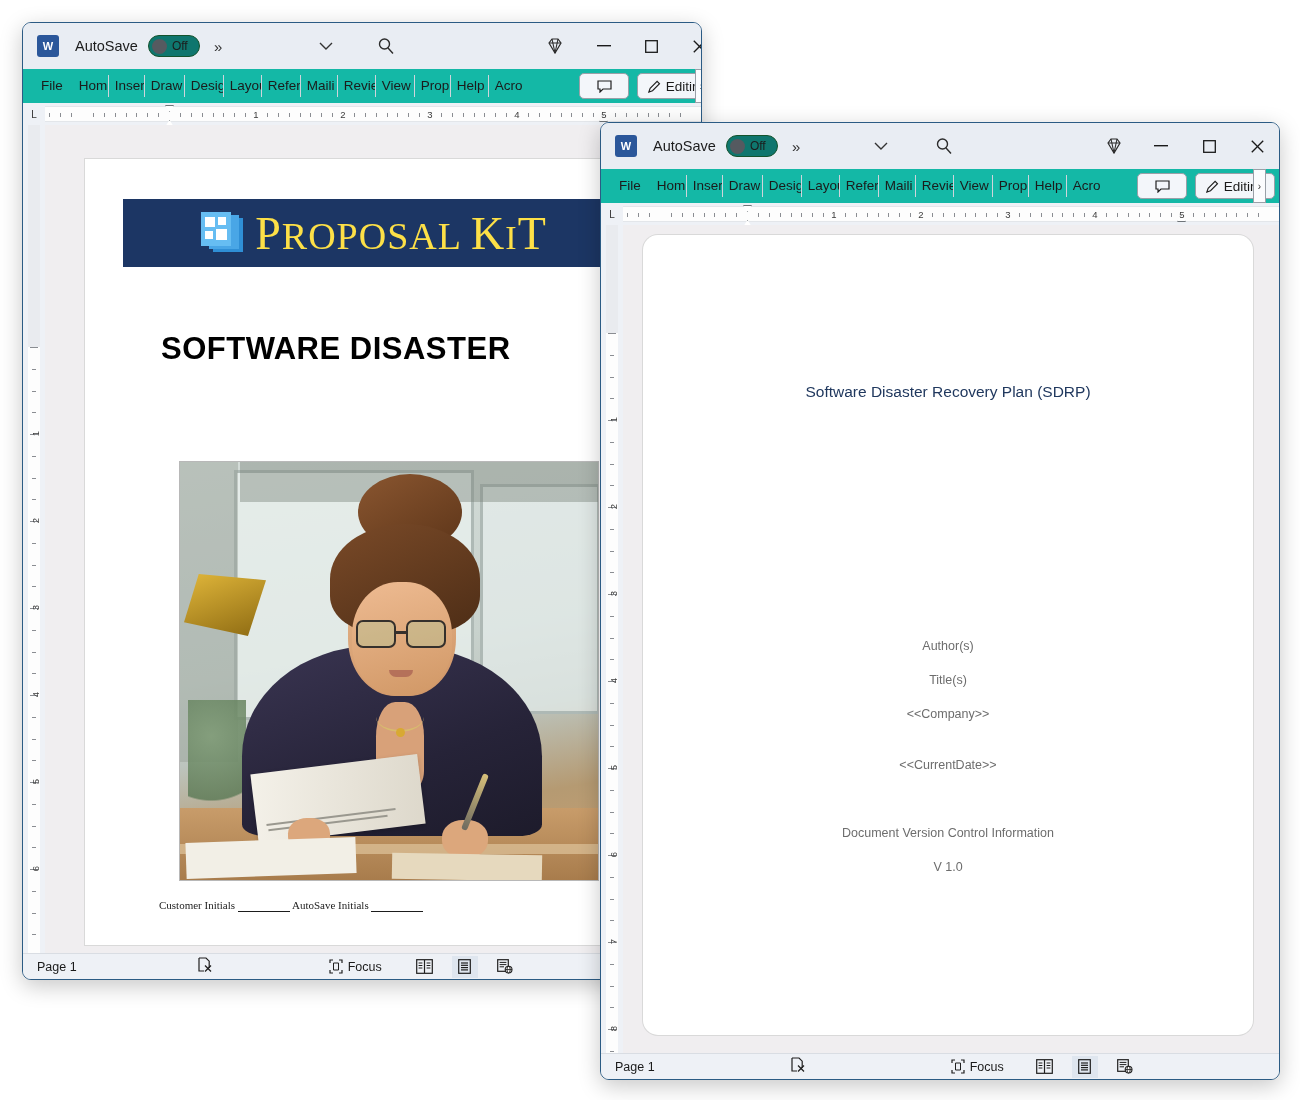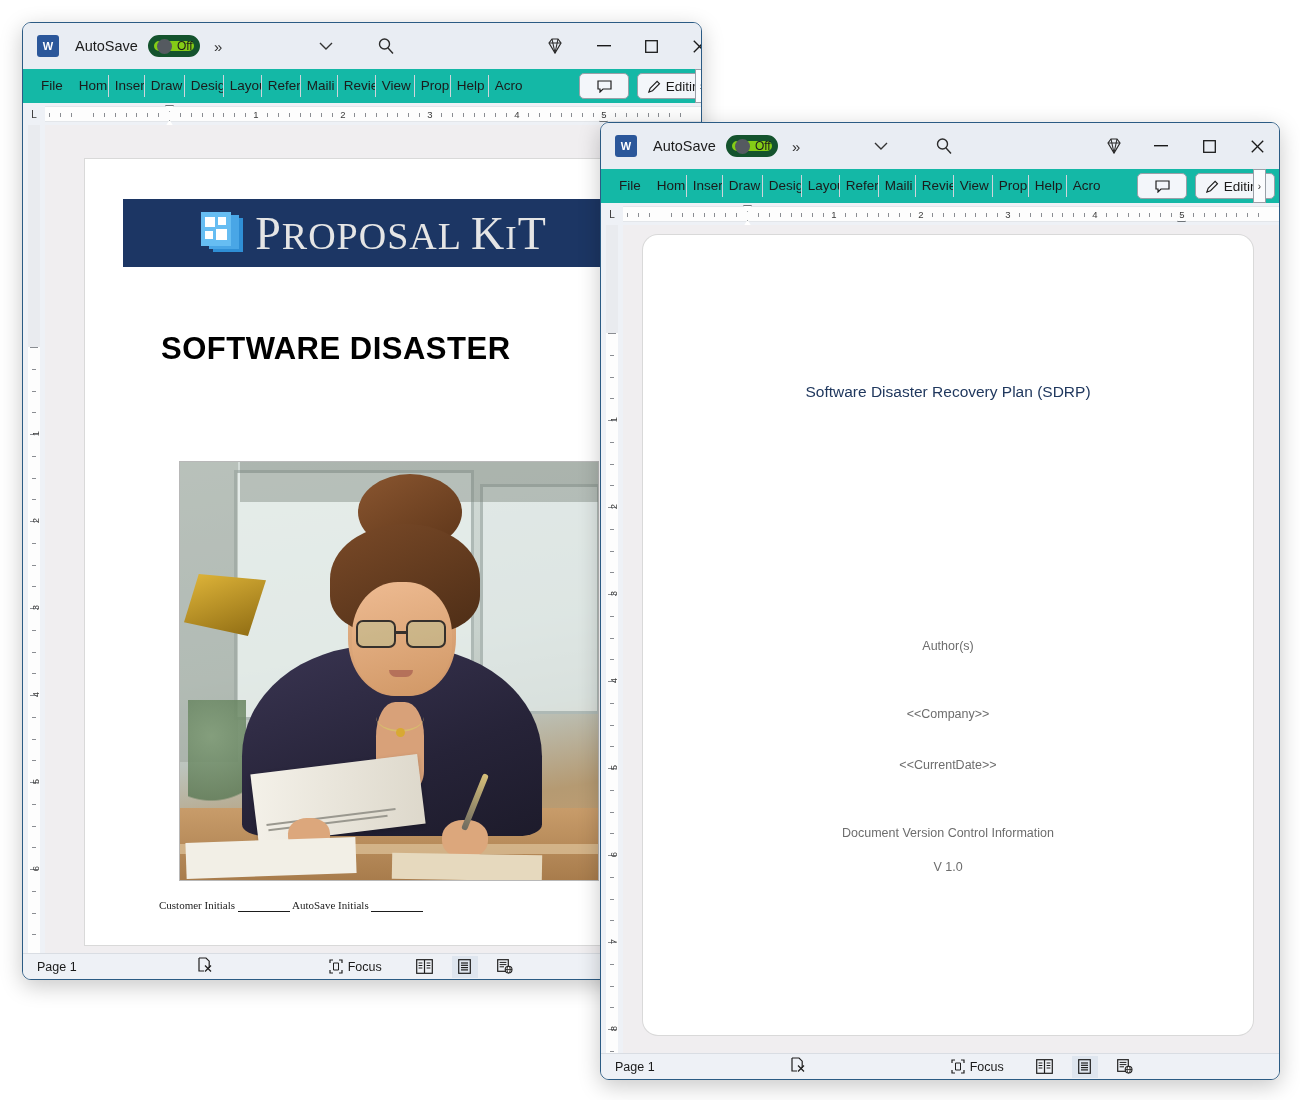--- a/index.html
+++ b/index.html
@@ -37,23 +37,23 @@
     position: relative;
   }
   .word-icon:after{
     content:""; position:absolute; left:2px; top:3px; width:4px; height:16px;
     background:#fff; opacity:.0;
   }
   .autosave-label { margin-left: 16px; font-size: 14.5px; color: #1c1c1c; }
   .toggle {
     margin-left: 10px;
     width: 52px; height: 22px;
-    border: 6px solid #14532d;
+    border: 1px solid #14532d;
     border-radius: 12px;
-    background: #84cc16;
+    background: #0f766e;
     display: flex; align-items: center;
     padding: 0 3px;
   }
   .toggle .knob {
     width: 15px; height: 15px; border-radius: 50%;
     background: #555a60;
     flex: none;
   }
   .toggle .tlabel { font-size: 12px; color: #1c1c1c; margin-left: 5px; }
   .chev-more { margin-left: 14px; font-size: 15px; color: #333; letter-spacing: -1px;}
@@ -160,21 +160,21 @@
     display: flex; align-items: center; justify-content: center;
     gap: 12px;
   }
   .pk-logo { position: relative; width: 42px; height: 42px; flex:none;}
   .pk-logo i { position:absolute; display:block; }
   .pk-logo .s3 { right:0; top:6px; width:30px;height:34px;background:#2f8fd6;}
   .pk-logo .s2 { right:4px; top:3px; width:30px;height:34px;background:#49a6e6;}
   .pk-logo .s1 { left:0; top:0; width:30px;height:34px;background:#66bdf2;}
   .pk-logo .q { background:#fff; position:absolute;}
   .pk-word {
-    color: #e5e5e5;
+    color: #fde047;
     font-family: "Liberation Serif", serif;
     font-size: 38px;
     letter-spacing: 1px;
     white-space: nowrap;
   }
   .pk-word .cap { font-size: 46px; }
   .doc1-title {
     font-family: "Liberation Sans", sans-serif;
     font-weight: bold;
     font-size: 31px;
@@ -718,20 +718,21 @@
         </div>
     </div>
 
     <div class="canvas" style="top:102px; bottom:26px;">
       <div class="page" style="left:20px; top:10px; width:610px; height:800px;border-radius:15px;">
 
         <div class="doc2-title" style="position:absolute; left:0; top:148px; width:100%;">Software Disaster Recovery Plan (SDRP)</div>
 
 
         <div class="doc2-line" style="position:absolute; left:0; top:404px; width:100%;">Author(s)</div>
+        <div class="doc2-line" style="position:absolute; left:0; top:438px; width:100%;">Title(s)</div>
         <div class="doc2-line" style="position:absolute; left:0; top:523px; width:100%;">&lt;&lt;CurrentDate&gt;&gt;</div>
         <div class="doc2-line" style="position:absolute; left:0; top:472px; width:100%;">&lt;&lt;Company&gt;&gt;</div>
         <div class="doc2-line" style="position:absolute; left:0; top:591px; width:100%;">Document Version Control Information</div>
         <div class="doc2-line" style="position:absolute; left:0; top:625px; width:100%;">V 1.0</div>
 
       </div>
     </div>
 
     <div class="statusbar">
       <div class="sb-item" style="margin-left:14px;">

